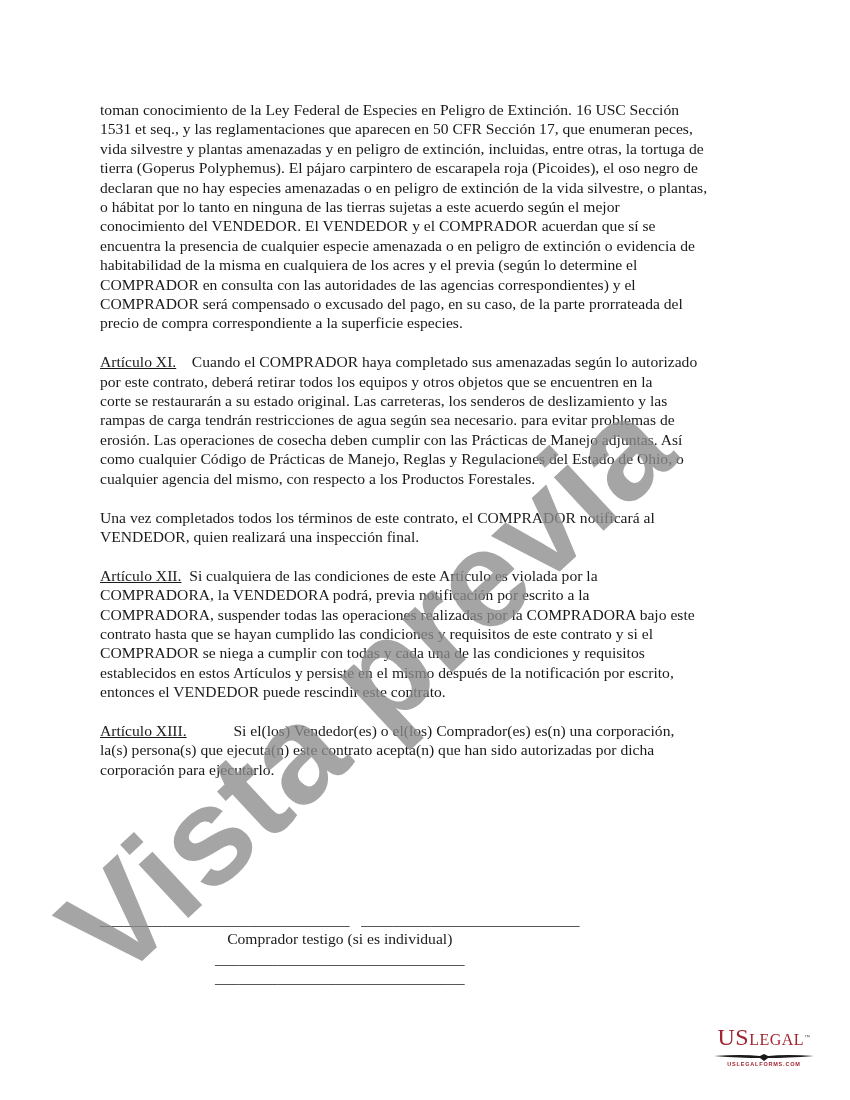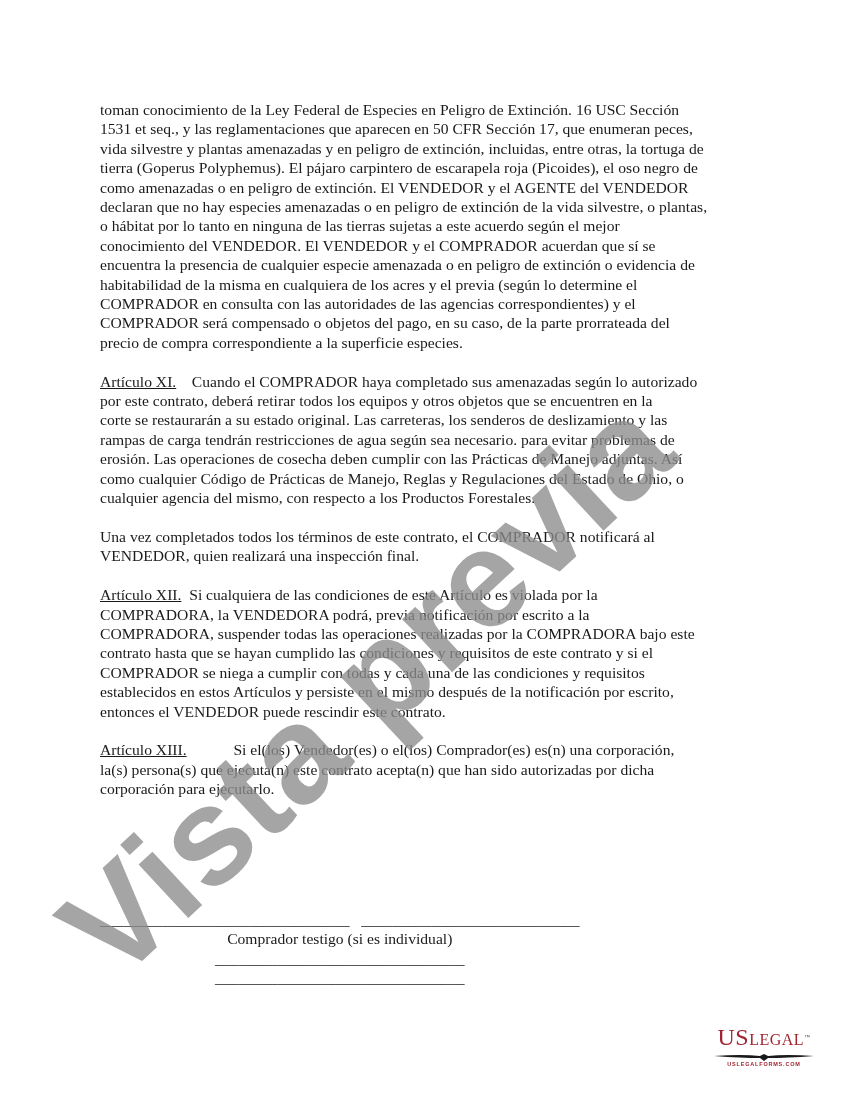--- a/index.html
+++ b/index.html
@@ -43,28 +43,27 @@
 <body>
 
 <div class="page">
 
   <div class="content">
     <div class="para">
       <div class="line">toman conocimiento de la Ley Federal de Especies en Peligro de Extinción. 16 USC Sección</div>
       <div class="line">1531 et seq., y las reglamentaciones que aparecen en 50 CFR Sección 17, que enumeran peces,</div>
       <div class="line">vida silvestre y plantas amenazadas y en peligro de extinción, incluidas, entre otras, la tortuga de</div>
       <div class="line">tierra (Goperus Polyphemus). El pájaro carpintero de escarapela roja (Picoides), el oso negro de</div>
-      <div class="line">como amenazadas o en peligro de extinción. El VENDEDOR y el AGENTE del VENDEDOR</div>
       <div class="line">declaran que no hay especies amenazadas o en peligro de extinción de la vida silvestre, o plantas,</div>
       <div class="line">o hábitat por lo tanto en ninguna de las tierras sujetas a este acuerdo según el mejor</div>
       <div class="line">conocimiento del VENDEDOR. El VENDEDOR y el COMPRADOR acuerdan que sí se</div>
       <div class="line">encuentra la presencia de cualquier especie amenazada o en peligro de extinción o evidencia de</div>
       <div class="line">habitabilidad de la misma en cualquiera de los acres y el previa (según lo determine el</div>
       <div class="line">COMPRADOR en consulta con las autoridades de las agencias correspondientes) y el</div>
-      <div class="line">COMPRADOR será compensado o objetos del pago, en su caso, de la parte prorrateada del</div>
+      <div class="line">COMPRADOR será compensado o excusado del pago, en su caso, de la parte prorrateada del</div>
       <div class="line">precio de compra correspondiente a la superficie especies.</div>
     </div>
 
     <div class="para">
       <div class="line"><span class="u">Artículo XI.</span><span>    Cuando el COMPRADOR haya completado sus amenazadas según lo autorizado</span></div>
       <div class="line">por este contrato, deberá retirar todos los equipos y otros objetos que se encuentren en la</div>
       <div class="line">corte se restaurarán a su estado original. Las carreteras, los senderos de deslizamiento y las</div>
       <div class="line">rampas de carga tendrán restricciones de agua según sea necesario. para evitar problemas de</div>
       <div class="line">erosión. Las operaciones de cosecha deben cumplir con las Prácticas de Manejo adjuntas. Así</div>
       <div class="line">como cualquier Código de Prácticas de Manejo, Reglas y Regulaciones del Estado de Ohio, o</div>

